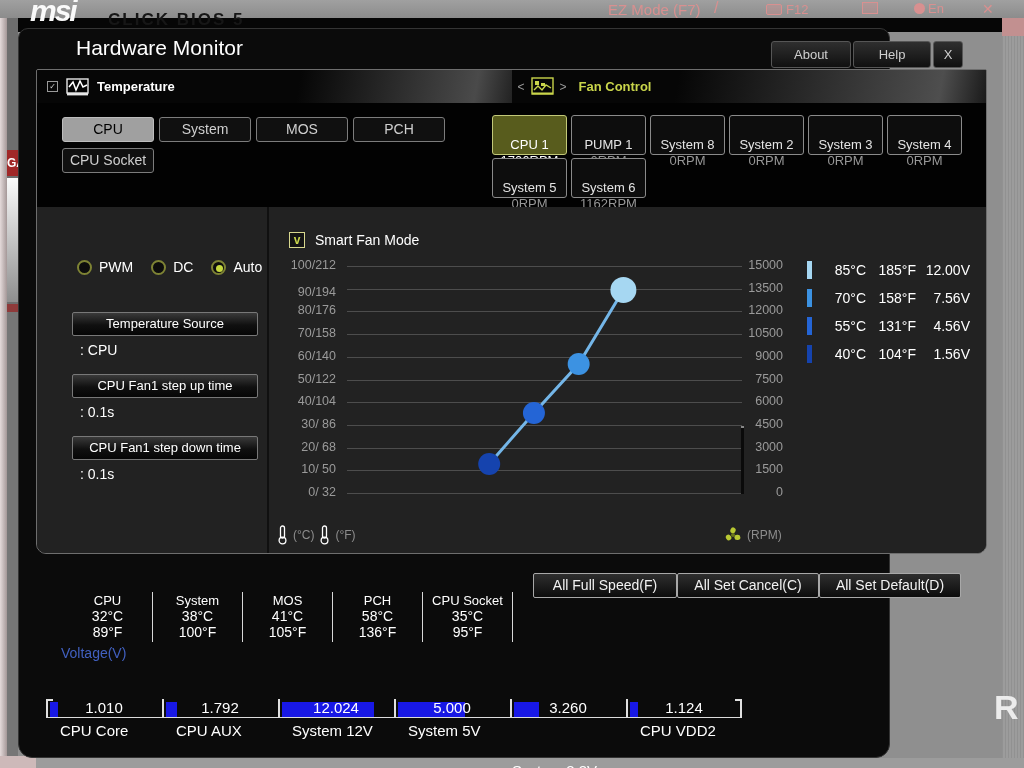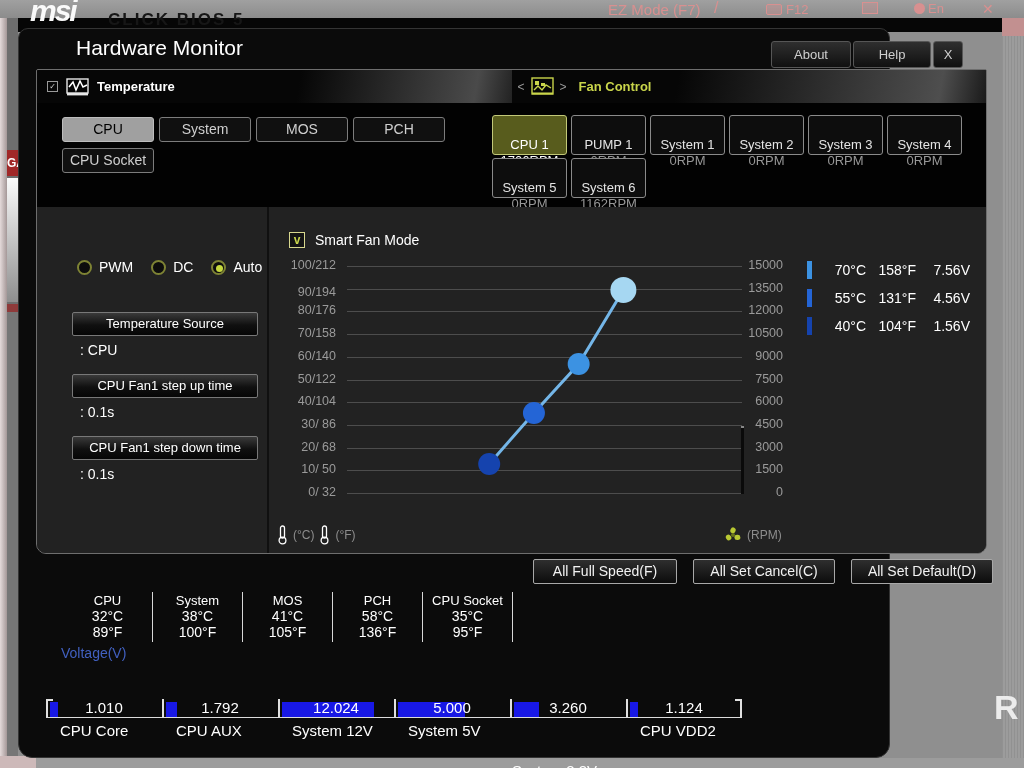--- a/index.html
+++ b/index.html
@@ -130,21 +130,21 @@
 
   
   #point-rows { position:absolute; left:770px; top:49px; }
   .prow { display:flex; align-items:center; height:28px; }
   .pbar { width:5px; height:18px; margin-right:16px; }
   .pc { width:38px; text-align:right; color:#fff; font:14px "Liberation Sans",sans-serif; }
   .pf { width:50px; text-align:right; color:#fff; font:14px "Liberation Sans",sans-serif; }
   .pv { width:54px; text-align:right; color:#fff; font:14px "Liberation Sans",sans-serif; }
 
   
-  #action-buttons { position:absolute; left:514px; top:530px; display:flex; gap:16px; }
+  #action-buttons { position:absolute; left:514px; top:544px; display:flex; gap:0; }
   .abtn { height:25px; background:linear-gradient(#2e2e2e,#0c0c0c);
     border:1px solid #a8a8a8; border-radius:2px; color:#f2f2f2;
     font:14px "Liberation Sans",sans-serif; text-align:center; line-height:23px; }
 
   #status-temps { position:absolute; left:44px; top:563px; display:flex; }
   .scell { width:90px; height:50px; text-align:center; border-right:1px solid #d8d8d8;
     color:#fff; padding-top:1px; }
   .scell .sname { font:13px "Liberation Sans",sans-serif; line-height:15px; }
   .scell .sc    { font:14px "Liberation Sans",sans-serif; line-height:16px; }
   .scell .sf    { font:14px "Liberation Sans",sans-serif; line-height:17px; }
@@ -237,21 +237,21 @@
         <div id="fan-buttons">
             <div class="fbtn sel">
               <div class="fname">CPU 1</div>
               <div class="frpm">1706RPM</div>
             </div>
             <div class="fbtn">
               <div class="fname">PUMP 1</div>
               <div class="frpm">0RPM</div>
             </div>
             <div class="fbtn">
-              <div class="fname">System 1</div>
+              <div class="fname">System 8</div>
               <div class="frpm">0RPM</div>
             </div>
             <div class="fbtn">
               <div class="fname">System 2</div>
               <div class="frpm">0RPM</div>
             </div>
             <div class="fbtn">
               <div class="fname">System 3</div>
               <div class="frpm">0RPM</div>
             </div>
@@ -370,20 +370,26 @@
               <ellipse cx="3.6" cy="10.4" rx="2.6" ry="3" transform="rotate(145 3.6 10.4)"></ellipse>
               <ellipse cx="12.4" cy="10.4" rx="2.6" ry="3" transform="rotate(265 12.4 10.4)"></ellipse>
               <circle cx="8" cy="8" r="2" fill="#6b751c"></circle>
             </g>
           </svg>
           <span>(RPM)</span>
         </div>
 
         <div id="point-rows">
             <div class="prow">
+              <span class="pbar" style="background: rgb(166, 215, 242);"></span>
+              <span class="pc">85°C</span>
+              <span class="pf">185°F</span>
+              <span class="pv">12.00V</span>
+            </div>
+            <div class="prow">
               <span class="pbar" style="background: rgb(60, 146, 226);"></span>
               <span class="pc">70°C</span>
               <span class="pf">158°F</span>
               <span class="pv">7.56V</span>
             </div>
             <div class="prow">
               <span class="pbar" style="background: rgb(36, 101, 214);"></span>
               <span class="pc">55°C</span>
               <span class="pf">131°F</span>
               <span class="pv">4.56V</span>

